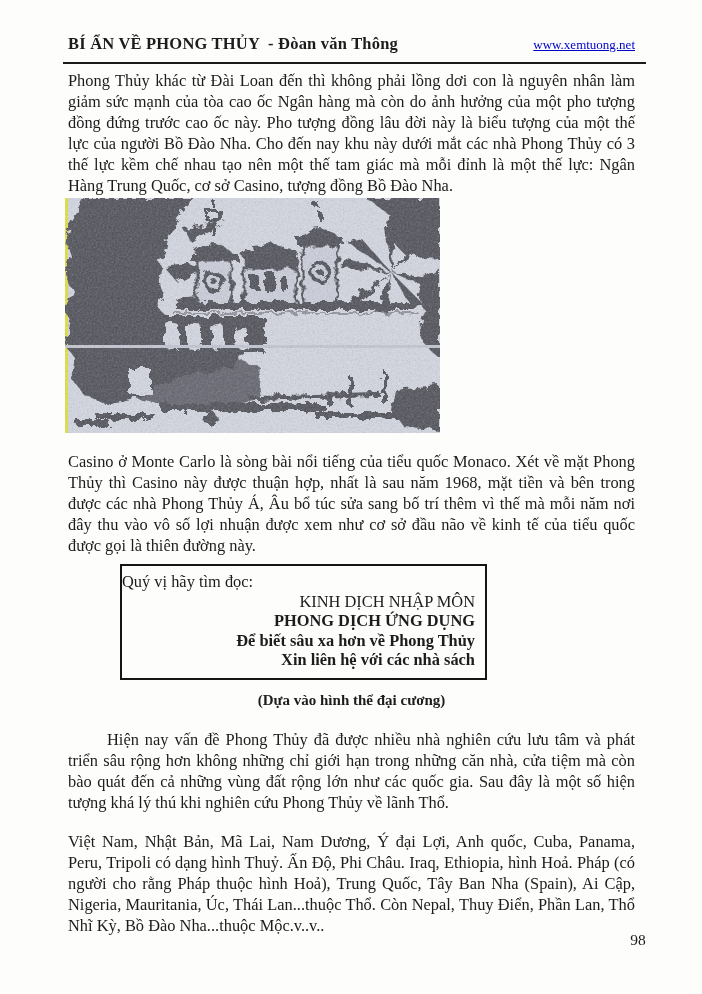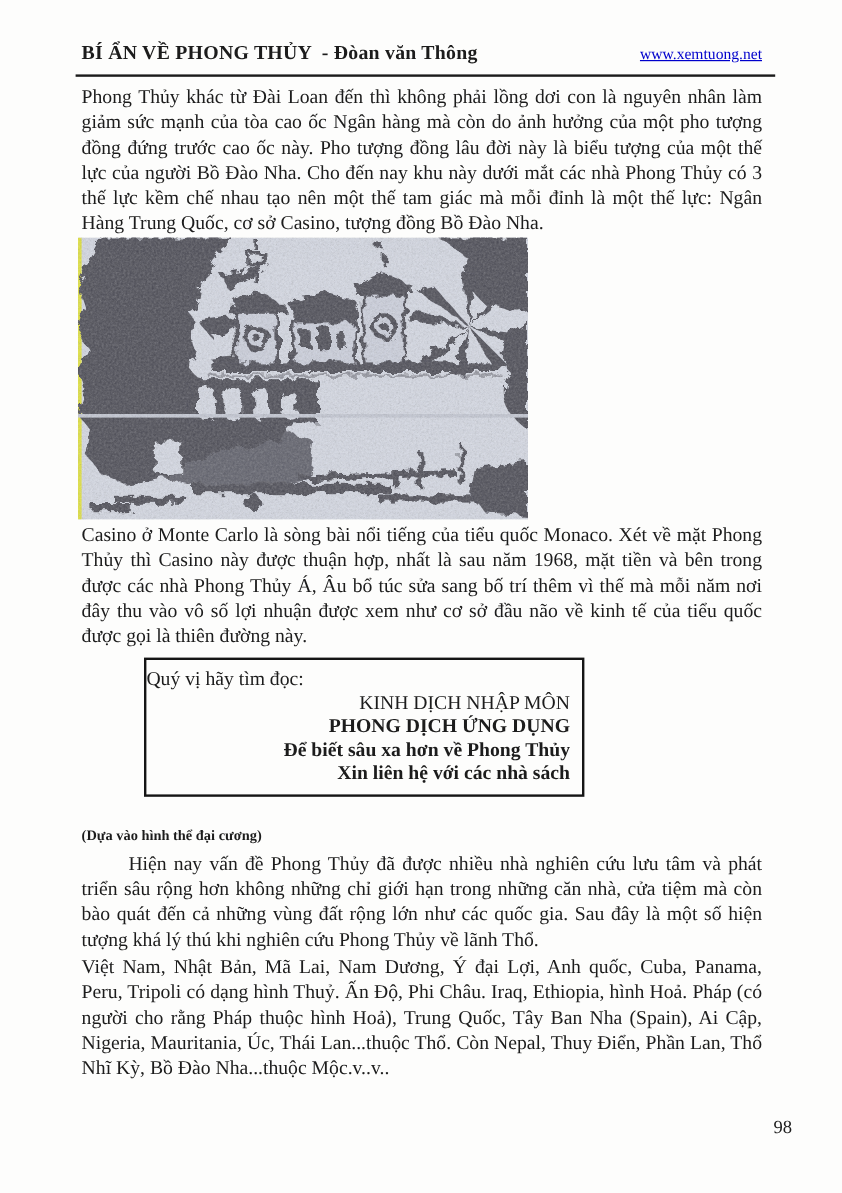--- a/index.html
+++ b/index.html
@@ -11,38 +11,38 @@
   }
   .content{position:absolute;left:68px;top:34px;width:567px;}
   .header-row{display:flex;justify-content:space-between;align-items:baseline;}
   .doc-title{font-weight:bold;font-size:16.5px;letter-spacing:.2px;white-space:pre;}
   .site-link{color:#0000cc;text-decoration:underline;font-size:13px;cursor:pointer;}
   .rule{border:none;border-top:2px solid #1b1b1b;margin:8px 0 0 -5px;width:583px;}
   p.body{
     margin:6px 0 0 0;font-size:16.4px;line-height:21px;
     text-align:justify;
   }
-  p.body.tight{margin-top:2px;}
+  p.body.tight{margin-top:18px;}
   p.indent{text-indent:39px;}
   .photo-wrap{margin:2px 0 0 -3px;width:375px;height:235px;position:relative;line-height:0;}
   .promo-box{
     margin:8px 0 0 52px;width:353px;
     border:2px solid #151515;
     padding:6px 10px 8px 0;
     font-size:16.4px;line-height:19.5px;
   }
   .promo-intro{text-align:left;}
   .promo-line{text-align:right;}
   .b{font-weight:bold;}
   .section-heading{
-    margin-top:22px;text-align:left;font-weight:bold;font-size:12px;line-height:21px;
+    margin-top:10px;text-align:center;font-weight:bold;font-size:15px;line-height:21px;
   }
   .page-number{
     position:absolute;left:616px;top:931px;width:44px;
-    font-size:15.5px;text-align:right;
+    font-size:15.5px;text-align:center;
   }
 </style>
 </head>
 <body>
 
 <div class="content">
 
   <div class="header-row">
     <span class="doc-title">BÍ ẨN VỀ PHONG THỦY  - Đòan văn Thông</span>
     <a class="site-link">www.xemtuong.net</a>

